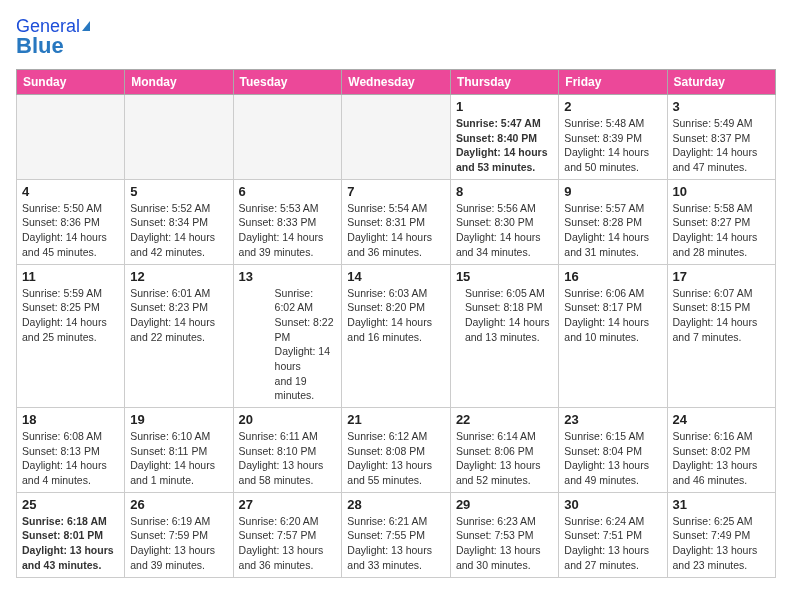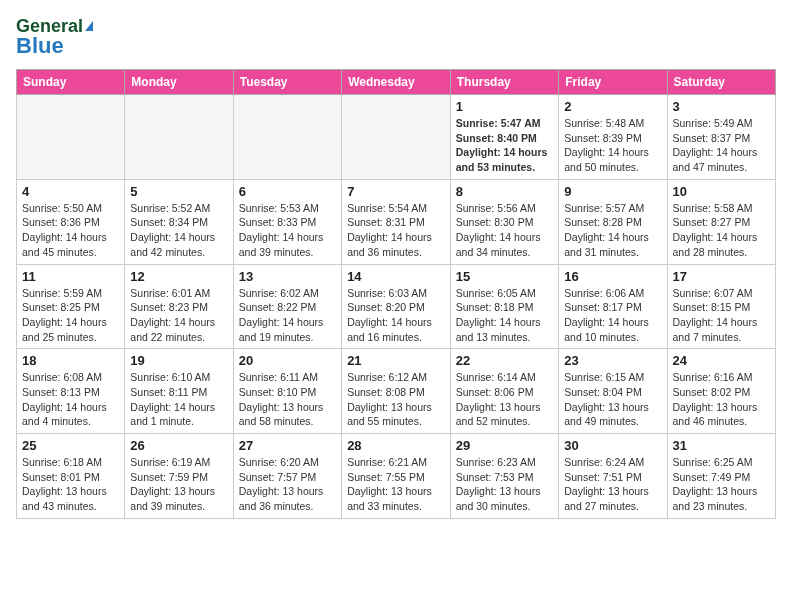--- a/index.html
+++ b/index.html
@@ -77,21 +77,21 @@
     .row-alt td {
       background: #f0f0f0;
     }
   </style>
 </head>
 <body>
 
 <div class="header">
   <div class="logo">
     <div class="logo-row">
-      <span style="font-size:18px;font-weight:bold;color:#14532d;">General</span>
+      <span style="font-size:18px;font-weight:normal;color:#1d4ed8;">General</span>
       <span style="display:inline-block;width:0;height:0;border-left:8px solid transparent;border-bottom:10px solid #2878c0;margin-left:2px;margin-bottom:1px;vertical-align:middle;"></span>
     </div>
     <span style="font-size:22px;font-weight:bold;color:#2878c0;margin-top:-4px;">Blue</span>
   </div>
   <div class="title-block">
     <div class="month-title"></div>
     <div class="location-title"></div>
   </div>
 </div>
 
@@ -196,35 +196,35 @@
         </td>
         <td>
           <span class="day-number">12</span>
           <div class="day-info" style="white-space: pre-line;">Sunrise: 6:01 AM
 Sunset: 8:23 PM
 Daylight: 14 hours
 and 22 minutes.</div>
         </td>
         <td>
           <span class="day-number">13</span>
-          <div class="day-info" style="white-space: pre-line;">Sunrise: 6:02 AM
+          <div class="day-info" style="white-space: pre-line; margin-left: 36px;">Sunrise: 6:02 AM
 Sunset: 8:22 PM
 Daylight: 14 hours
 and 19 minutes.</div>
         </td>
         <td>
           <span class="day-number">14</span>
           <div class="day-info" style="white-space: pre-line;">Sunrise: 6:03 AM
 Sunset: 8:20 PM
 Daylight: 14 hours
 and 16 minutes.</div>
         </td>
         <td>
           <span class="day-number">15</span>
-          <div class="day-info" style="white-space: pre-line;">Sunrise: 6:05 AM
+          <div class="day-info" style="white-space: pre-line; margin-left: 9px;">Sunrise: 6:05 AM
 Sunset: 8:18 PM
 Daylight: 14 hours
 and 13 minutes.</div>
         </td>
         <td>
           <span class="day-number">16</span>
           <div class="day-info" style="white-space: pre-line;">Sunrise: 6:06 AM
 Sunset: 8:17 PM
 Daylight: 14 hours
 and 10 minutes.</div>
@@ -284,21 +284,21 @@
           <span class="day-number">24</span>
           <div class="day-info" style="white-space: pre-line;">Sunrise: 6:16 AM
 Sunset: 8:02 PM
 Daylight: 13 hours
 and 46 minutes.</div>
         </td>
       </tr>
       <tr>
         <td>
           <span class="day-number">25</span>
-          <div class="day-info" style="white-space: pre-line;">Sunrise: 6:18 AM
+          <div class="day-info" style="white-space: pre-line; font-weight: bold;">Sunrise: 6:18 AM
 Sunset: 8:01 PM
 Daylight: 13 hours
 and 43 minutes.</div>
         </td>
         <td>
           <span class="day-number">26</span>
           <div class="day-info" style="white-space: pre-line;">Sunrise: 6:19 AM
 Sunset: 7:59 PM
 Daylight: 13 hours
 and 39 minutes.</div>

